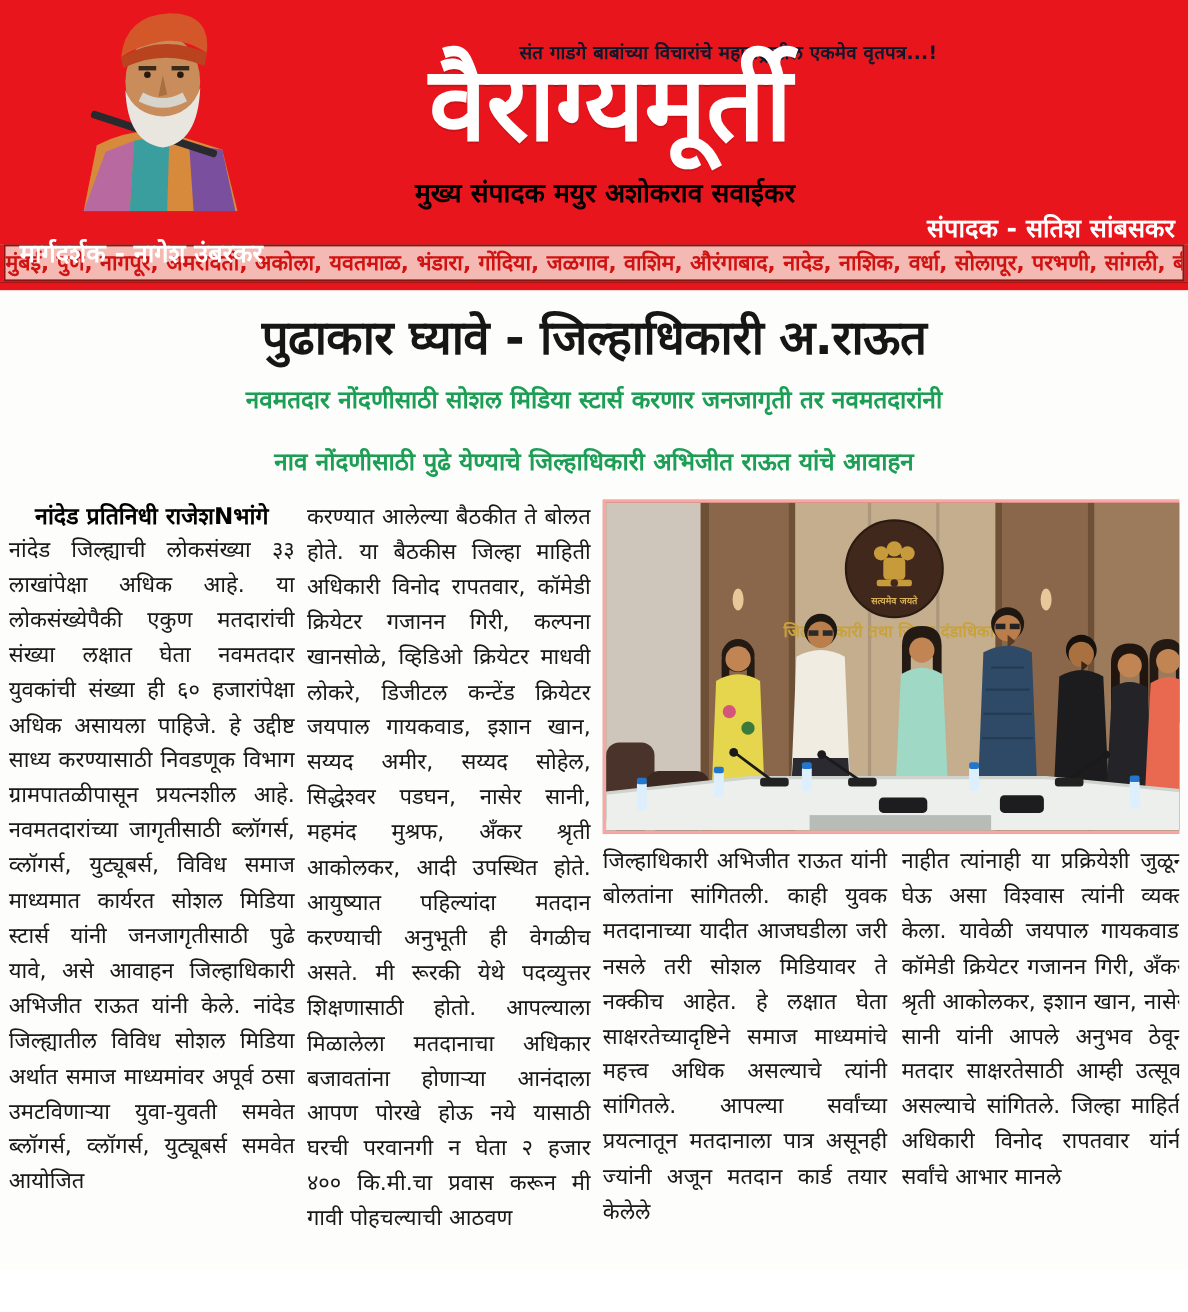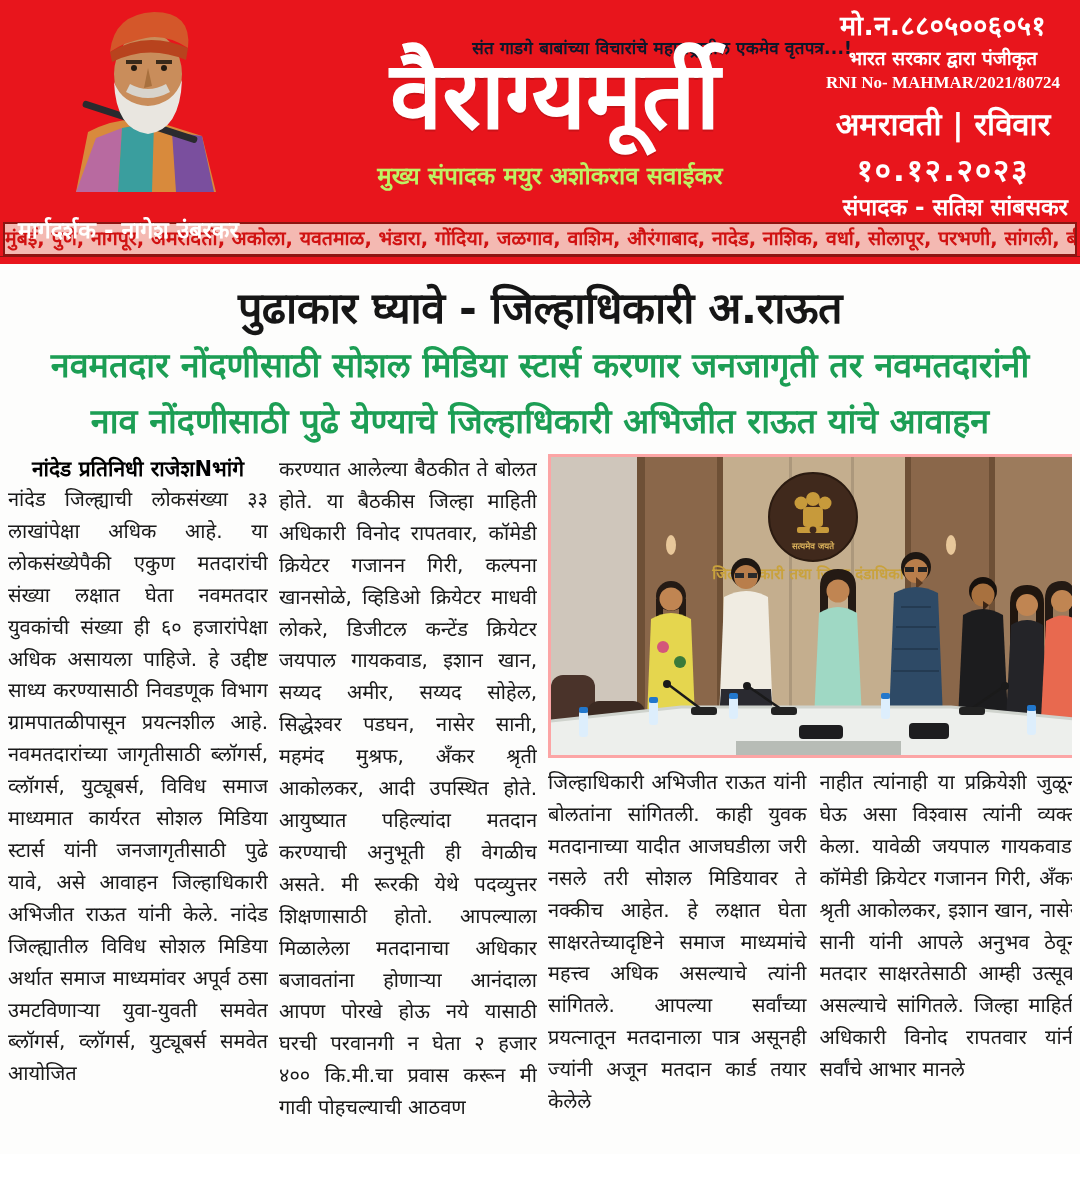--- a/index.html
+++ b/index.html
@@ -17,21 +17,21 @@
     position:absolute;left:282px;top:36px;width:570px;text-align:right;
     font-size:17px;font-weight:bold;color:#0f172a;letter-spacing:.2px;
   }
   .np-title{
     position:absolute;left:250px;top:40px;width:610px;text-align:center;
     font-size:94px;font-weight:bold;line-height:112px;color:#fff;white-space:nowrap;
     text-shadow:0 2px 0 rgba(0,0,0,.12);
   }
   .np-sub{
     position:absolute;left:280px;top:158px;width:540px;text-align:center;
-    font-size:24px;font-weight:bold;color:#bef264;
+    font-size:24px;font-weight:bold;color:#000000;
   }
   .guide{position:absolute;left:18px;top:190px;font-size:23px;font-weight:bold;margin-top:23px;}
   .right-block{position:absolute;right:8px;top:6px;width:258px;text-align:center;}
   .phone{font-size:27px;font-weight:bold;letter-spacing:.5px;}
   .registered{font-size:19px;font-weight:bold;margin-top:2px;}
   .rni{font-family:"Liberation Serif","DejaVu Serif",serif;font-size:17px;font-weight:bold;margin-top:2px;}
   .edition{font-size:31px;font-weight:bold;margin-top:9px;}
   .issue-date{font-size:31px;font-weight:bold;margin-top:4px;letter-spacing:2px;}
   .editor{position:absolute;right:12px;top:190px;font-size:23px;font-weight:bold;}
   
@@ -43,21 +43,21 @@
   }
   .red-strip{height:7px;background:#e8151c;border-top:1px solid #8c1511;}
   
   .article{padding:6px 8px 0 8px;background:#fdfdfc;}
   .headline{
     text-align:center;font-weight:bold;color:#161616;
     font-size:43px;line-height:56px;margin-top:10px;letter-spacing:-.5px;
   }
   .subhead{
     text-align:center;font-weight:bold;color:#1c9e54;
-    font-size:34px;line-height:34px;margin-top:12px;
+    font-size:22px;line-height:34px;margin-top:12px;
   }
   .subhead + .subhead{margin-top:22px;}
   .cols{
     display:grid;grid-template-columns:260px 258px 1fr;column-gap:11px;
     margin-top:16px;height:700px;overflow:hidden;
   }
   .col{
     font-size:20px;line-height:31.9px;text-align:justify;color:#191919;
     overflow:hidden;
   }
@@ -106,27 +106,20 @@
         <path d="M100 88 Q122 100 144 88 L140 80 Q122 90 104 80 Z" fill="#d8d4cc"></path>
       </g>
     </svg>
   </div>
 
   <div class="tagline">संत गाडगे बाबांच्या विचारांचे महाराष्ट्रातील एकमेव वृतपत्र...!</div>
   <div class="np-title">वैराग्यमूर्ती</div>
   <div class="np-sub">मुख्य संपादक मयुर अशोकराव सवाईकर</div>
   <div class="guide">मार्गदर्शक - नागेश उंबरकर</div>
 
-  <div class="right-block">
-    <div class="phone">मो.न.८८०५००६०५१</div>
-    <div class="registered">भारत सरकार द्वारा पंजीकृत</div>
-    <div class="rni">RNI No- MAHMAR/2021/80724</div>
-    <div class="edition">अमरावती | रविवार</div>
-    <div class="issue-date">१०.१२.२०२३</div>
-  </div>
 
   <div class="editor">संपादक - सतिश सांबसकर</div>
 </header>
 
 <div class="cities-wrap">
   <div class="cities-bar">मुंबई, पुणे, नागपूर, अमरावती, अकोला, यवतमाळ, भंडारा, गोंदिया, जळगाव, वाशिम, औरंगाबाद, नादेड, नाशिक, वर्धा, सोलापूर, परभणी, सांगली, बीड, बुलढाना येथून प्रसिद्ध...</div>
 </div>
 <div class="red-strip"></div>
 
 <main class="article">

